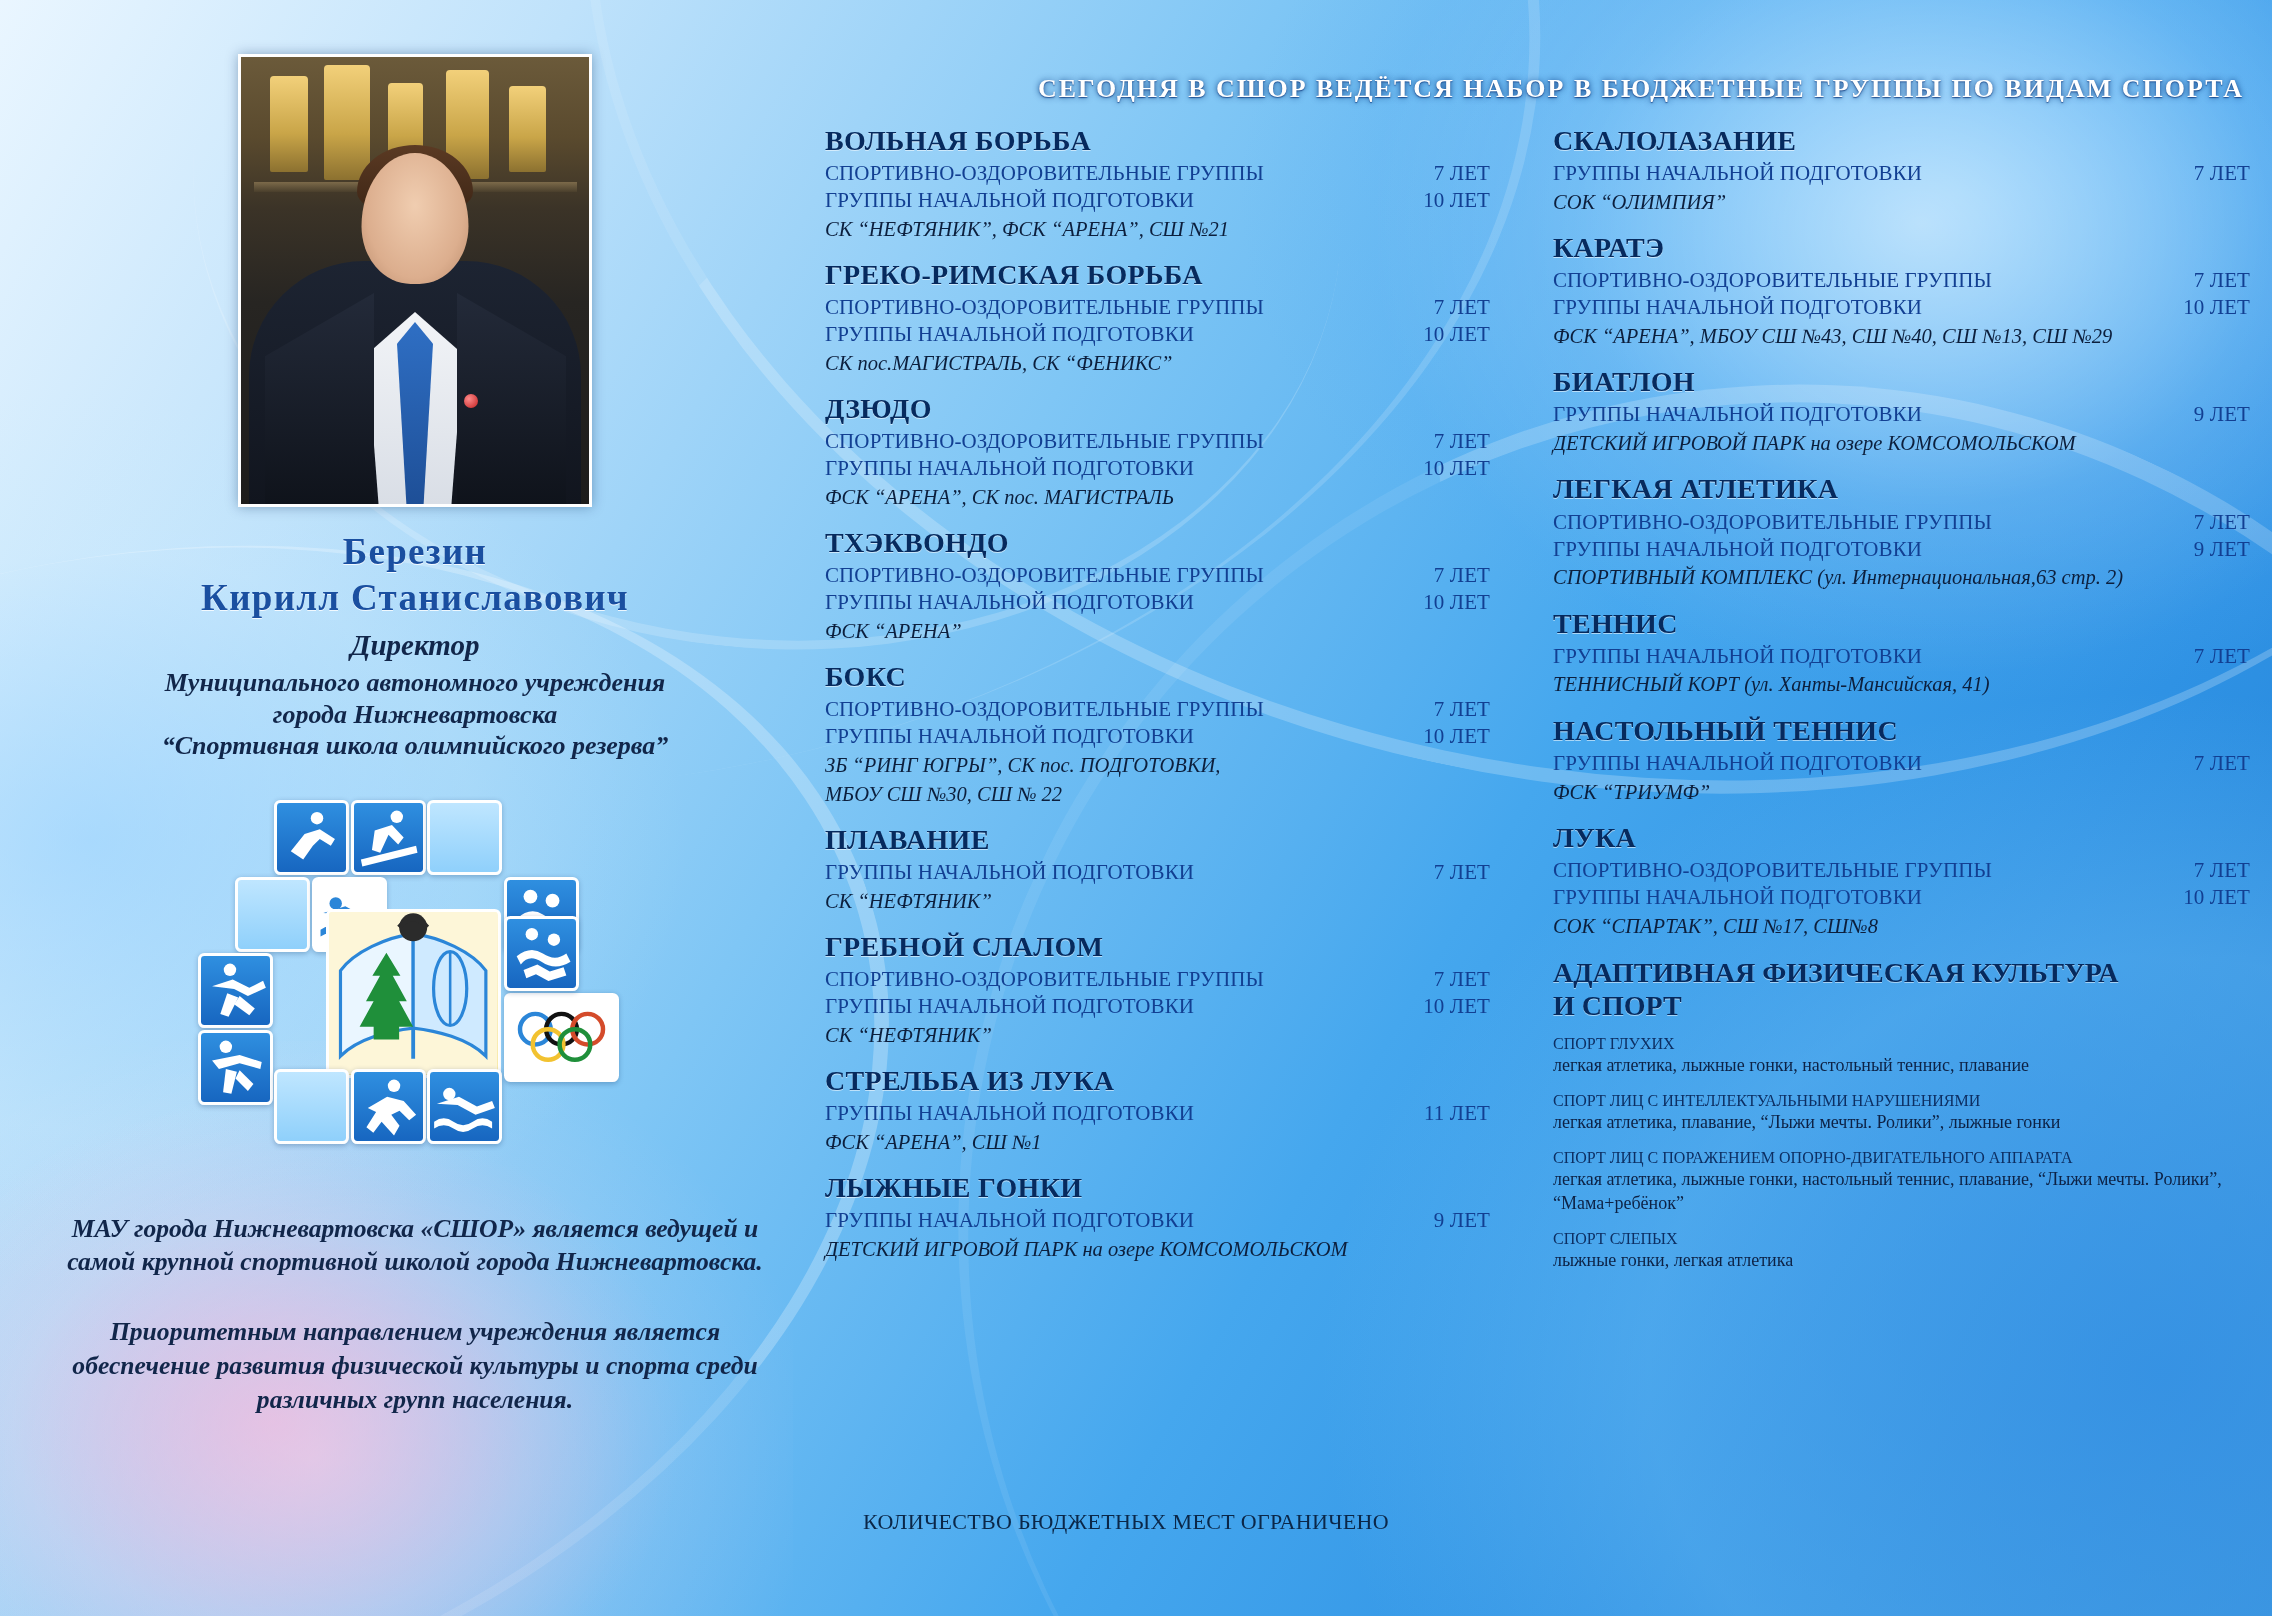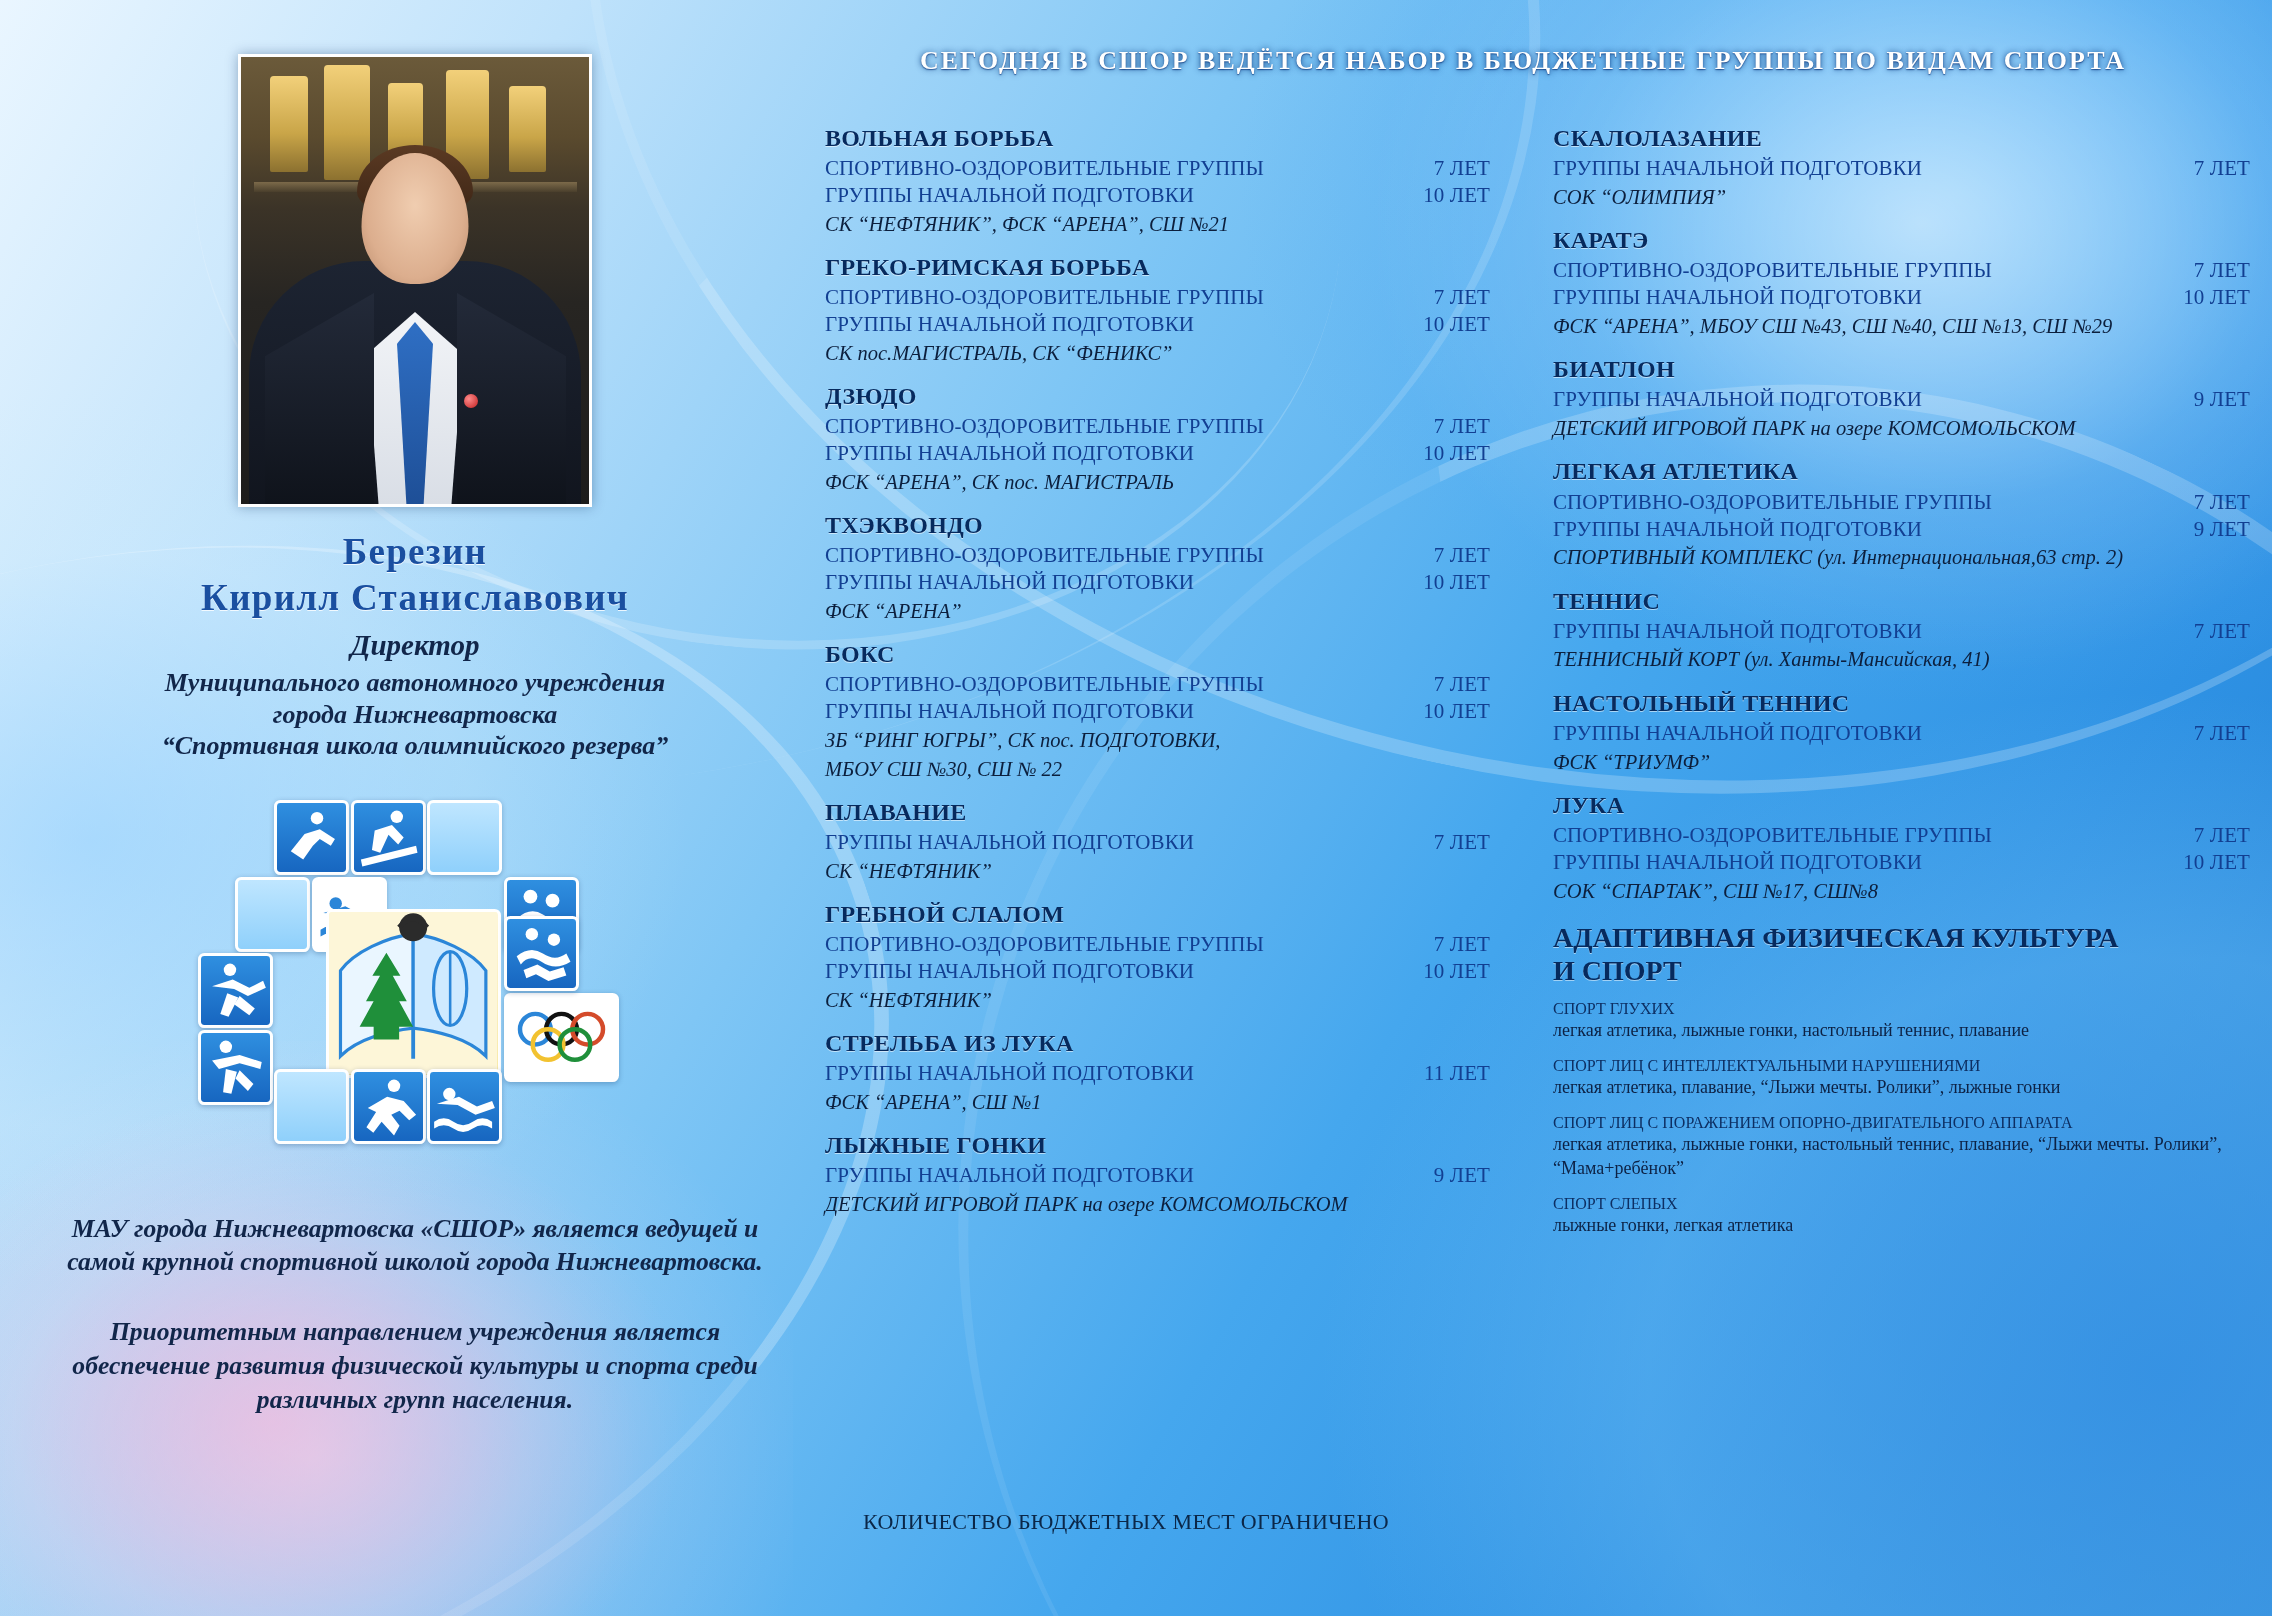--- a/index.html
+++ b/index.html
@@ -192,42 +192,42 @@
     font-weight: bold;
     font-style: italic;
     font-size: 25.6px;
     line-height: 1.32;
     margin-top: 36px;
   }
 
   
   .banner {
     position: absolute;
-    left: 802px; top: 46px; width: 1442px;
-    text-align: center;
+    left: 802px; top: 74px; width: 1442px;
+    text-align: right;
     color: #ffffff;
     font-weight: bold;
     font-size: 26px;
     letter-spacing: 2px;
     text-shadow: 0 0 6.4px rgba(10,60,130,0.9), 0 1.3px 1.3px rgba(10,50,120,0.8);
   }
 
   
   .col {
     position: absolute;
     top: 125px;
   }
   .col-a { left: 825px; width: 665px; }
   .col-b { left: 1553px; width: 697px; }
 
   .sport { margin-bottom: 16.6px; }
   .sport-title {
     color: #062a5e;
     font-weight: bold;
-    font-size: 24px;
+    font-size: 28px;
     letter-spacing: 0.3px;
     margin-bottom: 3.2px;
     text-shadow: 0 0.6px 0 rgba(255,255,255,0.55);
   }
   .grp-row {
     display: flex;
     align-items: baseline;
     justify-content: space-between;
     color: #123f92;
     font-size: 21px;

